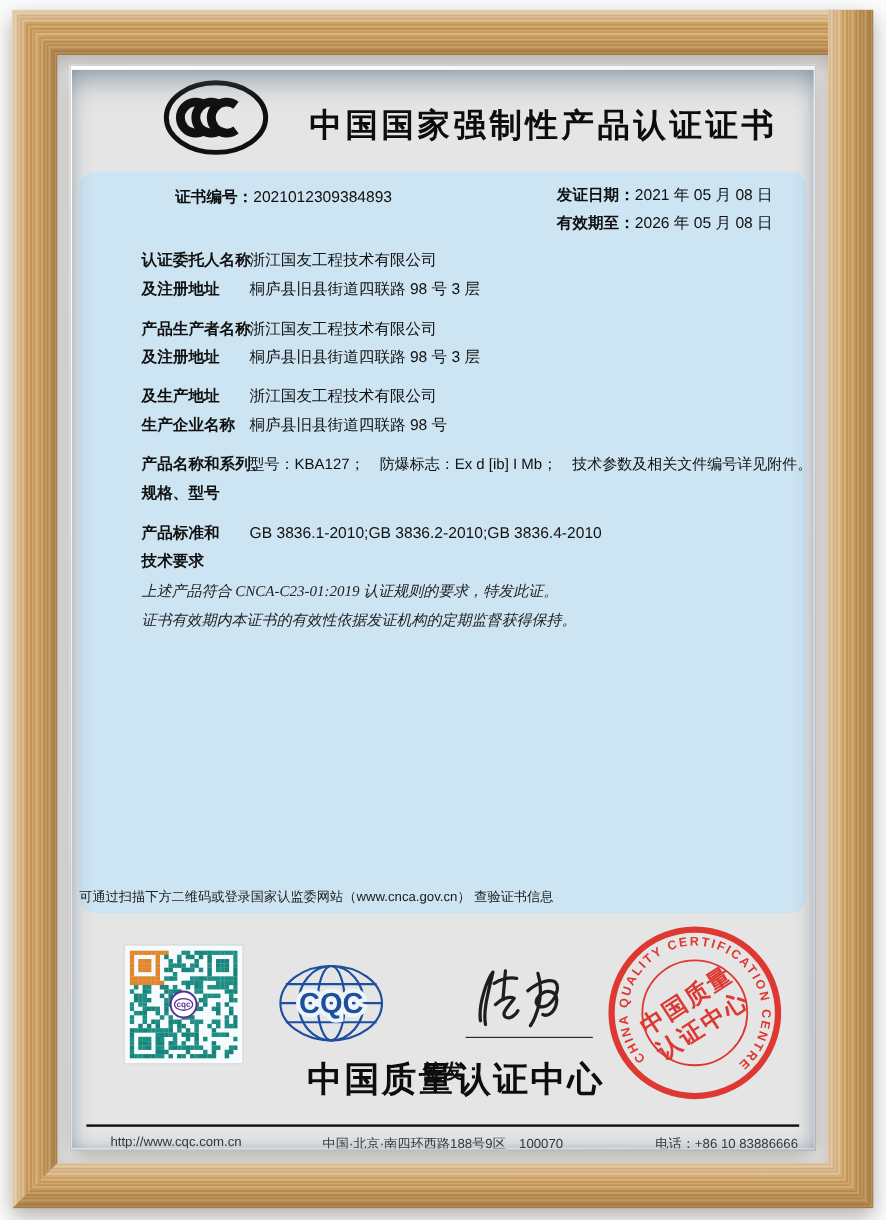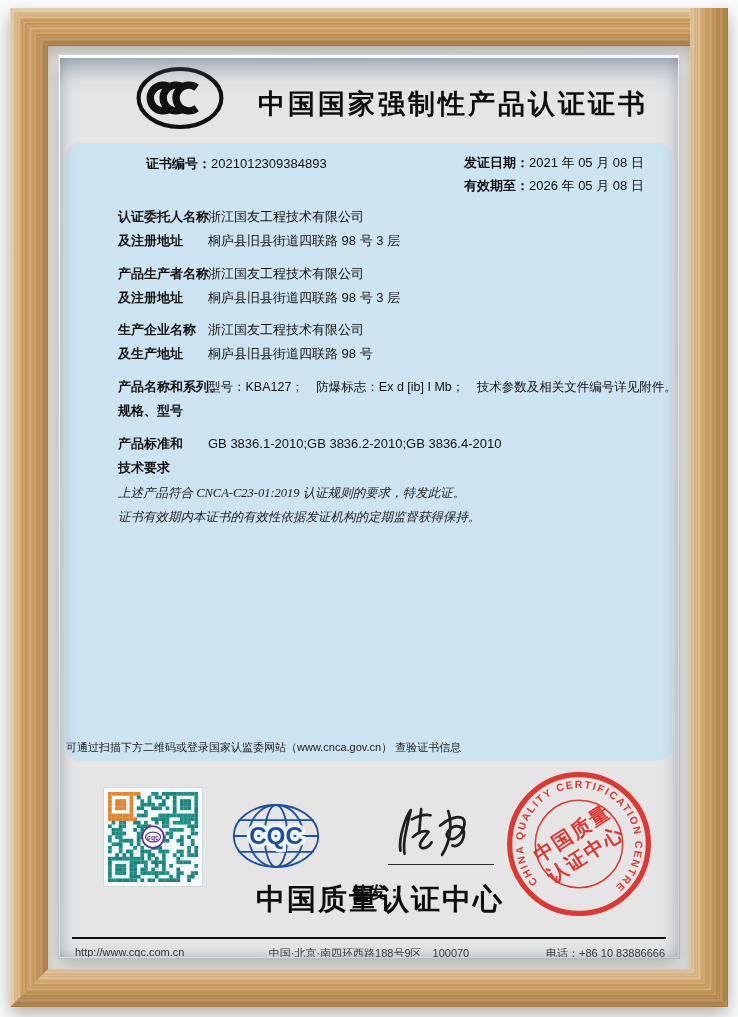--- a/index.html
+++ b/index.html
@@ -79,21 +79,21 @@
   .cqc-logo { position:absolute; left:170px; top:744px; width:92px; height:68px; }
   .sign-label { position:absolute; left:292px; top:783px; font-size:17px; color:#111; }
   .signature { position:absolute; left:330px; top:746px; width:104px; height:60px; }
   .sign-line { position:absolute; left:328px; top:806px; width:106px; border-bottom:1.6px solid #2a2a2a; }
   .org-name { position:absolute; left:140px; top:822px; width:360px; text-align:center;
               font-size:29px; font-weight:bold; color:#0d0d0d; letter-spacing:2px; }
   .stamp { position:absolute; left:443px; top:710px; width:152px; height:152px; opacity:.92; }
 
   .footer-line { position:absolute; left:12px; top:879px; width:594px; border-top:2px solid #101010; }
   .footer { position:absolute; left:0; top:888px; width:100%; height:20px; font-size:11px; color:#333; }
-  .footer .f-left { position:absolute; left:15px; }
+  .footer .f-left { position:absolute; left:32px; }
   .footer .f-center { position:absolute; left:0; width:100%; text-align:center; }
   .footer .f-right { position:absolute; right:13px; }
 </style>
 </head>
 <body>
 
 <div class="scene">
   <div class="frame">
     <div class="wood h top"></div>
     <div class="wood h bottom"></div>
@@ -146,22 +146,22 @@
               <div>产品生产者名称</div>
                            <div>及注册地址</div>
             </div>
           <div class="val">
               <div>浙江国友工程技术有限公司</div>
                            <div>桐庐县旧县街道四联路 98 号 3 层</div>
             </div>
         </div>
         <div class="frow" style="top:175px">
           <div class="lab">
-              <div>生产企业名称</div>
-                           <div>及生产地址</div>
+              <div>及生产地址</div>
+                           <div>生产企业名称</div>
             </div>
           <div class="val">
               <div>浙江国友工程技术有限公司</div>
                            <div>桐庐县旧县街道四联路 98 号</div>
             </div>
         </div>
         <div class="frow" style="top:232px">
           <div class="lab">
               <div>产品名称和系列、</div>
                            <div>规格、型号</div>

